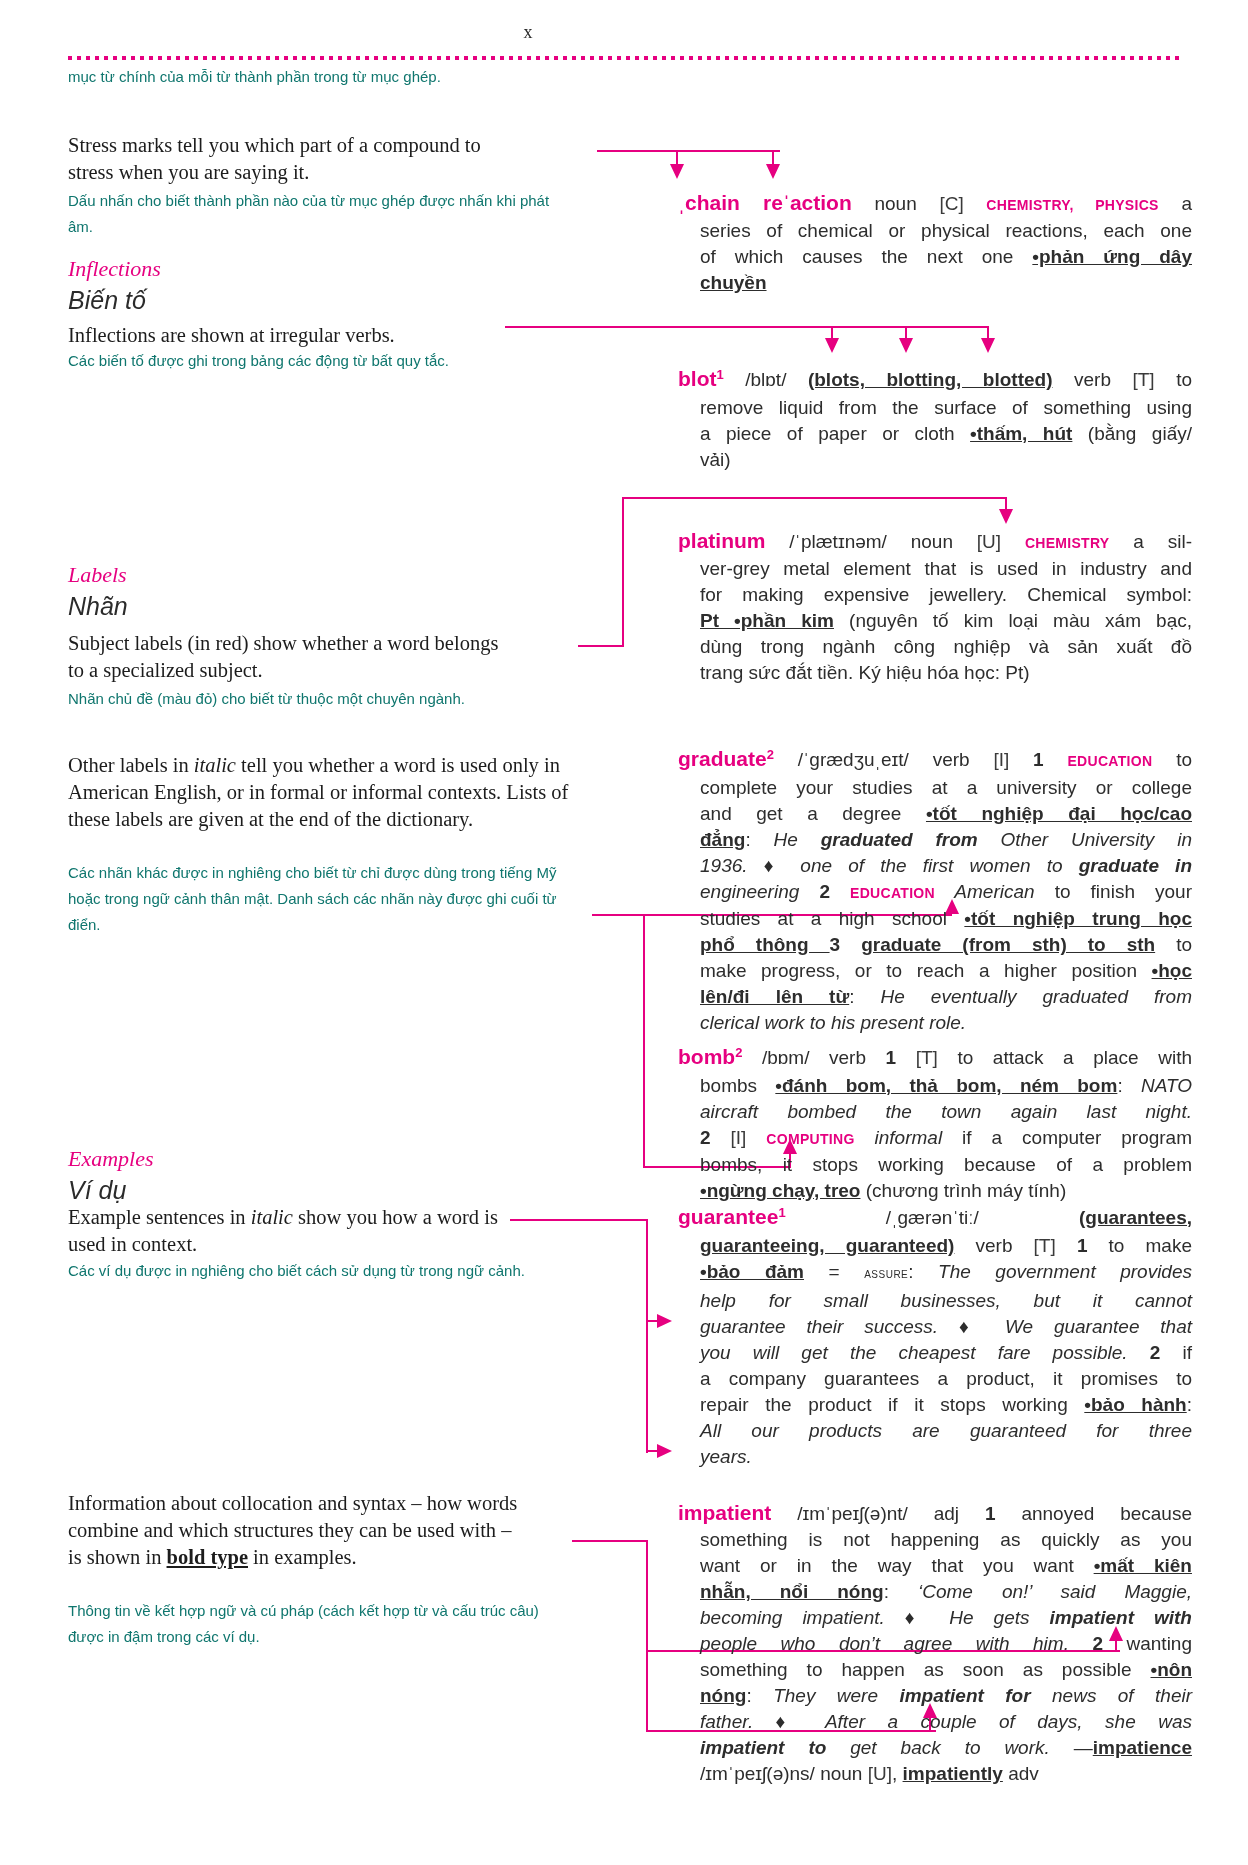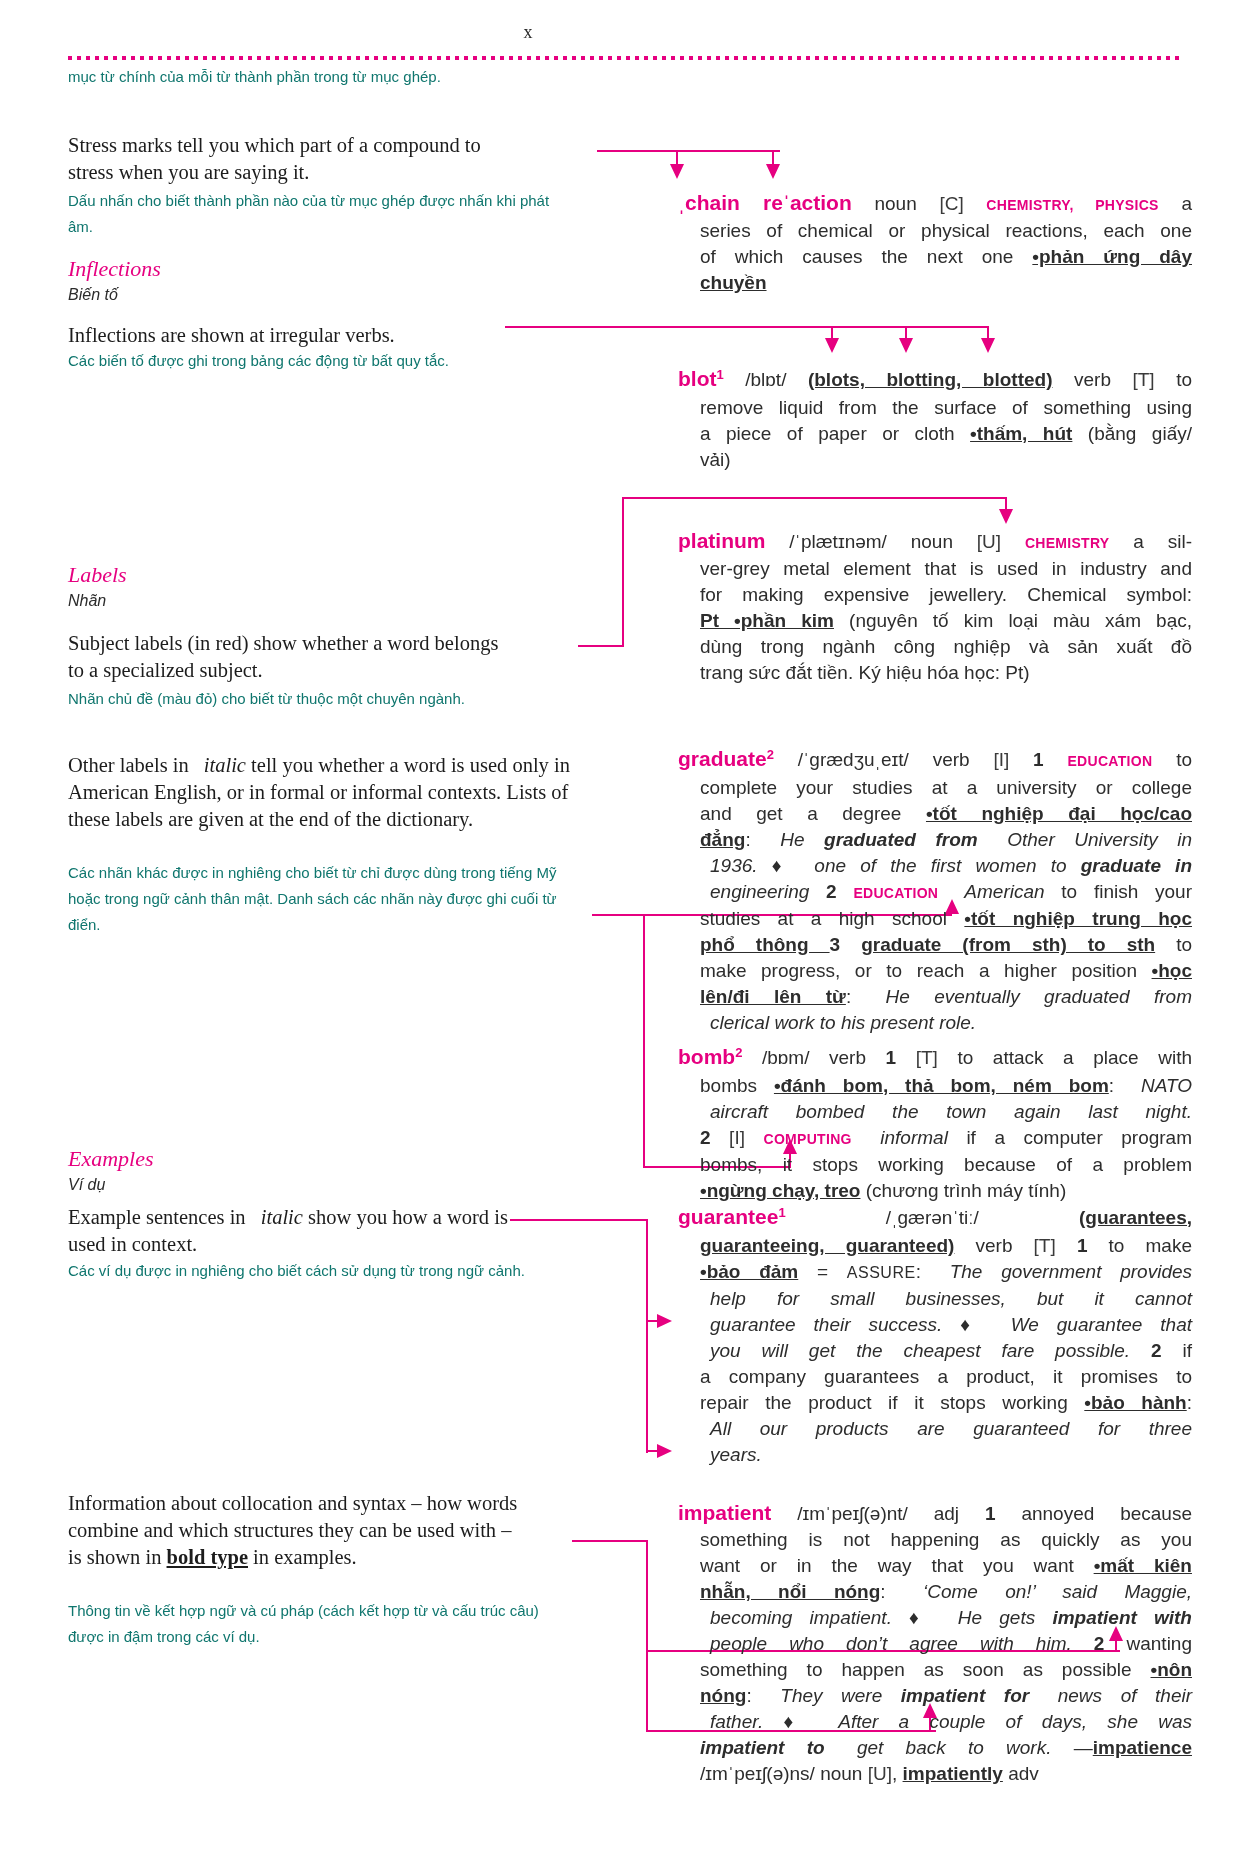--- a/index.html
+++ b/index.html
@@ -11,39 +11,39 @@
 have     background:repeating-linear-gradient(to right,#e60080 0 4px,transparent 4px 9px);}
   .dotted-rule{background:repeating-linear-gradient(to right,#e60080 0 4px,transparent 4px 9px);}
 
   
   .lblock{position:absolute;left:68px;width:510px;}
   .serif{font-family:"Liberation Serif","DejaVu Serif",serif;font-size:20.5px;line-height:27px;color:#1c1c1c;}
   .viet{font-family:"Liberation Sans","DejaVu Sans",sans-serif;font-size:15px;line-height:26px;color:#0f766e;}
   .lheading{position:absolute;left:68px;font-family:"Liberation Serif","DejaVu Serif",serif;
             font-style:italic;font-size:22px;color:#e60080;}
   .lsubheading{position:absolute;left:68px;font-family:"Liberation Sans","DejaVu Sans",sans-serif;
-            font-style:italic;font-size:16px;color:#2b2b2b;}
+            font-style:italic;font-size:25px;color:#2b2b2b;}
 
   
   .entry{position:absolute;left:678px;width:514px;padding-left:22px;box-sizing:border-box;
          font-size:19px;line-height:26px;color:#2d2d2d;}
   .eline{text-align:justify;text-align-last:justify;}
   .eline.first{margin-left:-22px;}
   .eline.last{text-align-last:left;}
 
   .seg-hw{color:#e60080;font-weight:bold;font-size:21px;}
   .seg-sup{color:#e60080;font-weight:bold;font-size:13px;position:relative;top:-7px;}
   .seg-r{}
   .seg-b{font-weight:bold;text-decoration:underline;}
-  .seg-i{font-style:italic;margin-left:10px;}
+  .seg-i{font-style:italic;}
   .seg-bi{font-weight:bold;font-style:italic;}
   .seg-num{font-weight:bold;}
   .seg-gram{color:#3a3a3a;}
   .seg-sl{color:#e60080;font-weight:bold;font-size:14px;letter-spacing:.3px;}
-  .seg-sc{font-size:16px;letter-spacing:.5px;}
+  .seg-sc{font-size:10px;letter-spacing:.5px;}
 
   
   .cl{position:absolute;background:#e60080;}
   .cl.h{height:2px;}
   .cl.v{width:2px;}
   .arrow-down{position:absolute;width:0;height:0;border-left:7px solid transparent;
               border-right:7px solid transparent;border-top:15px solid #e60080;}
   .arrow-up{position:absolute;width:0;height:0;border-left:7px solid transparent;
             border-right:7px solid transparent;border-bottom:15px solid #e60080;}
   .arrow-right{position:absolute;width:0;height:0;border-top:7px solid transparent;

